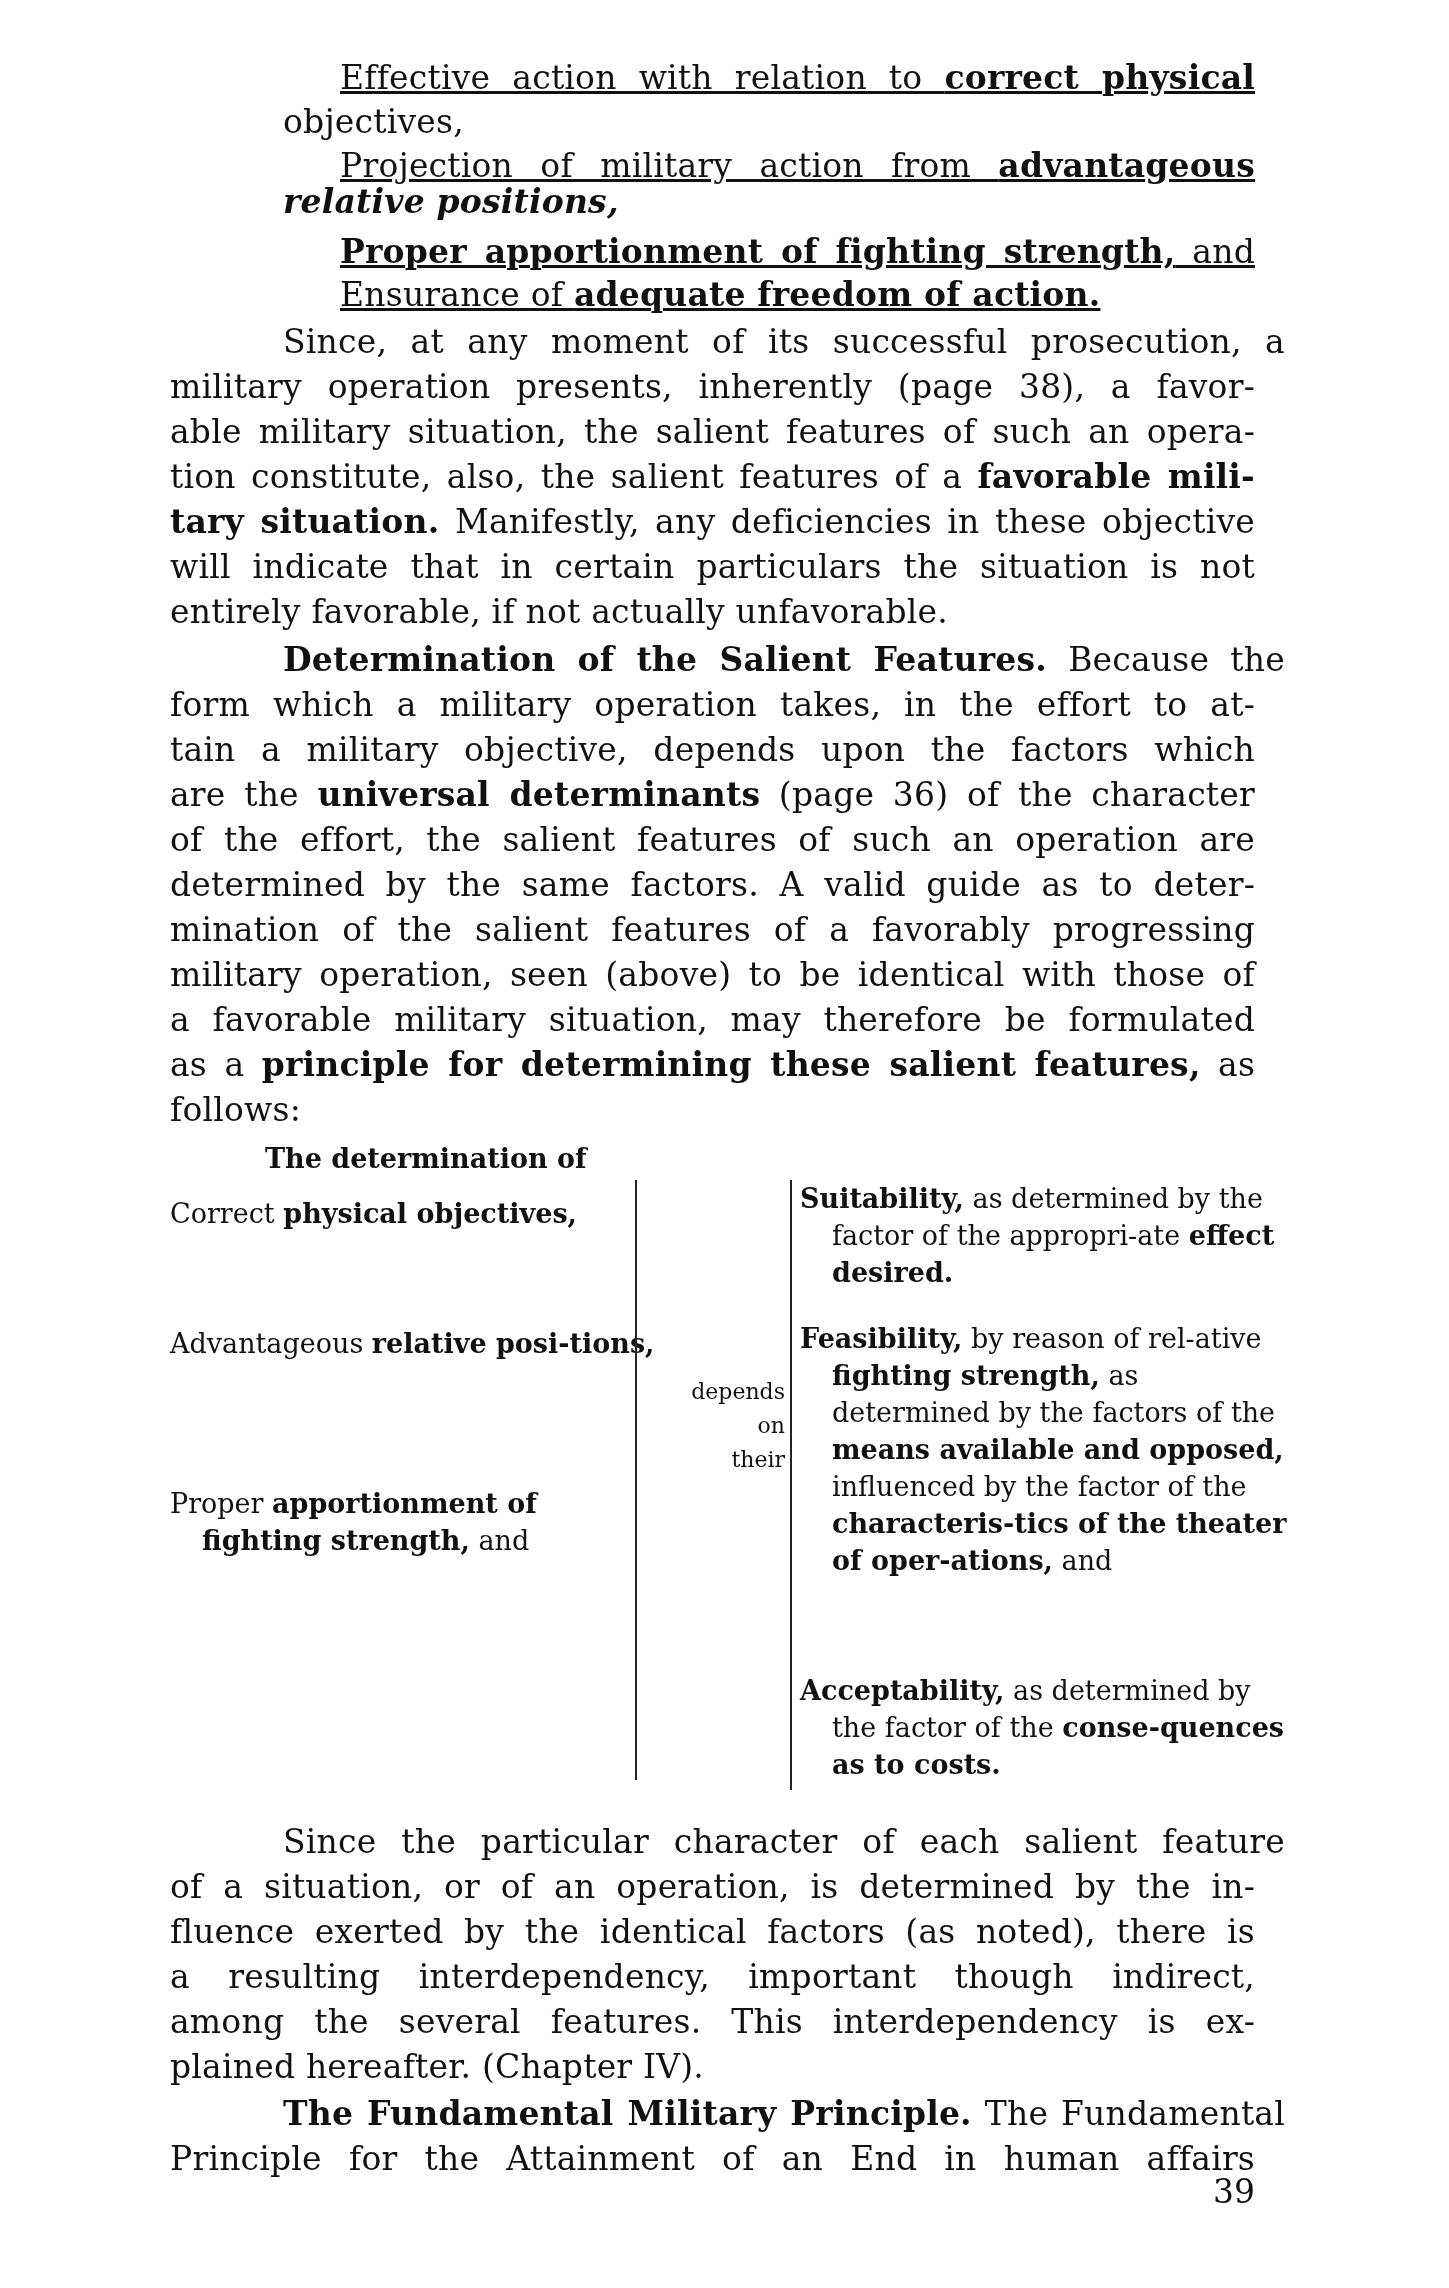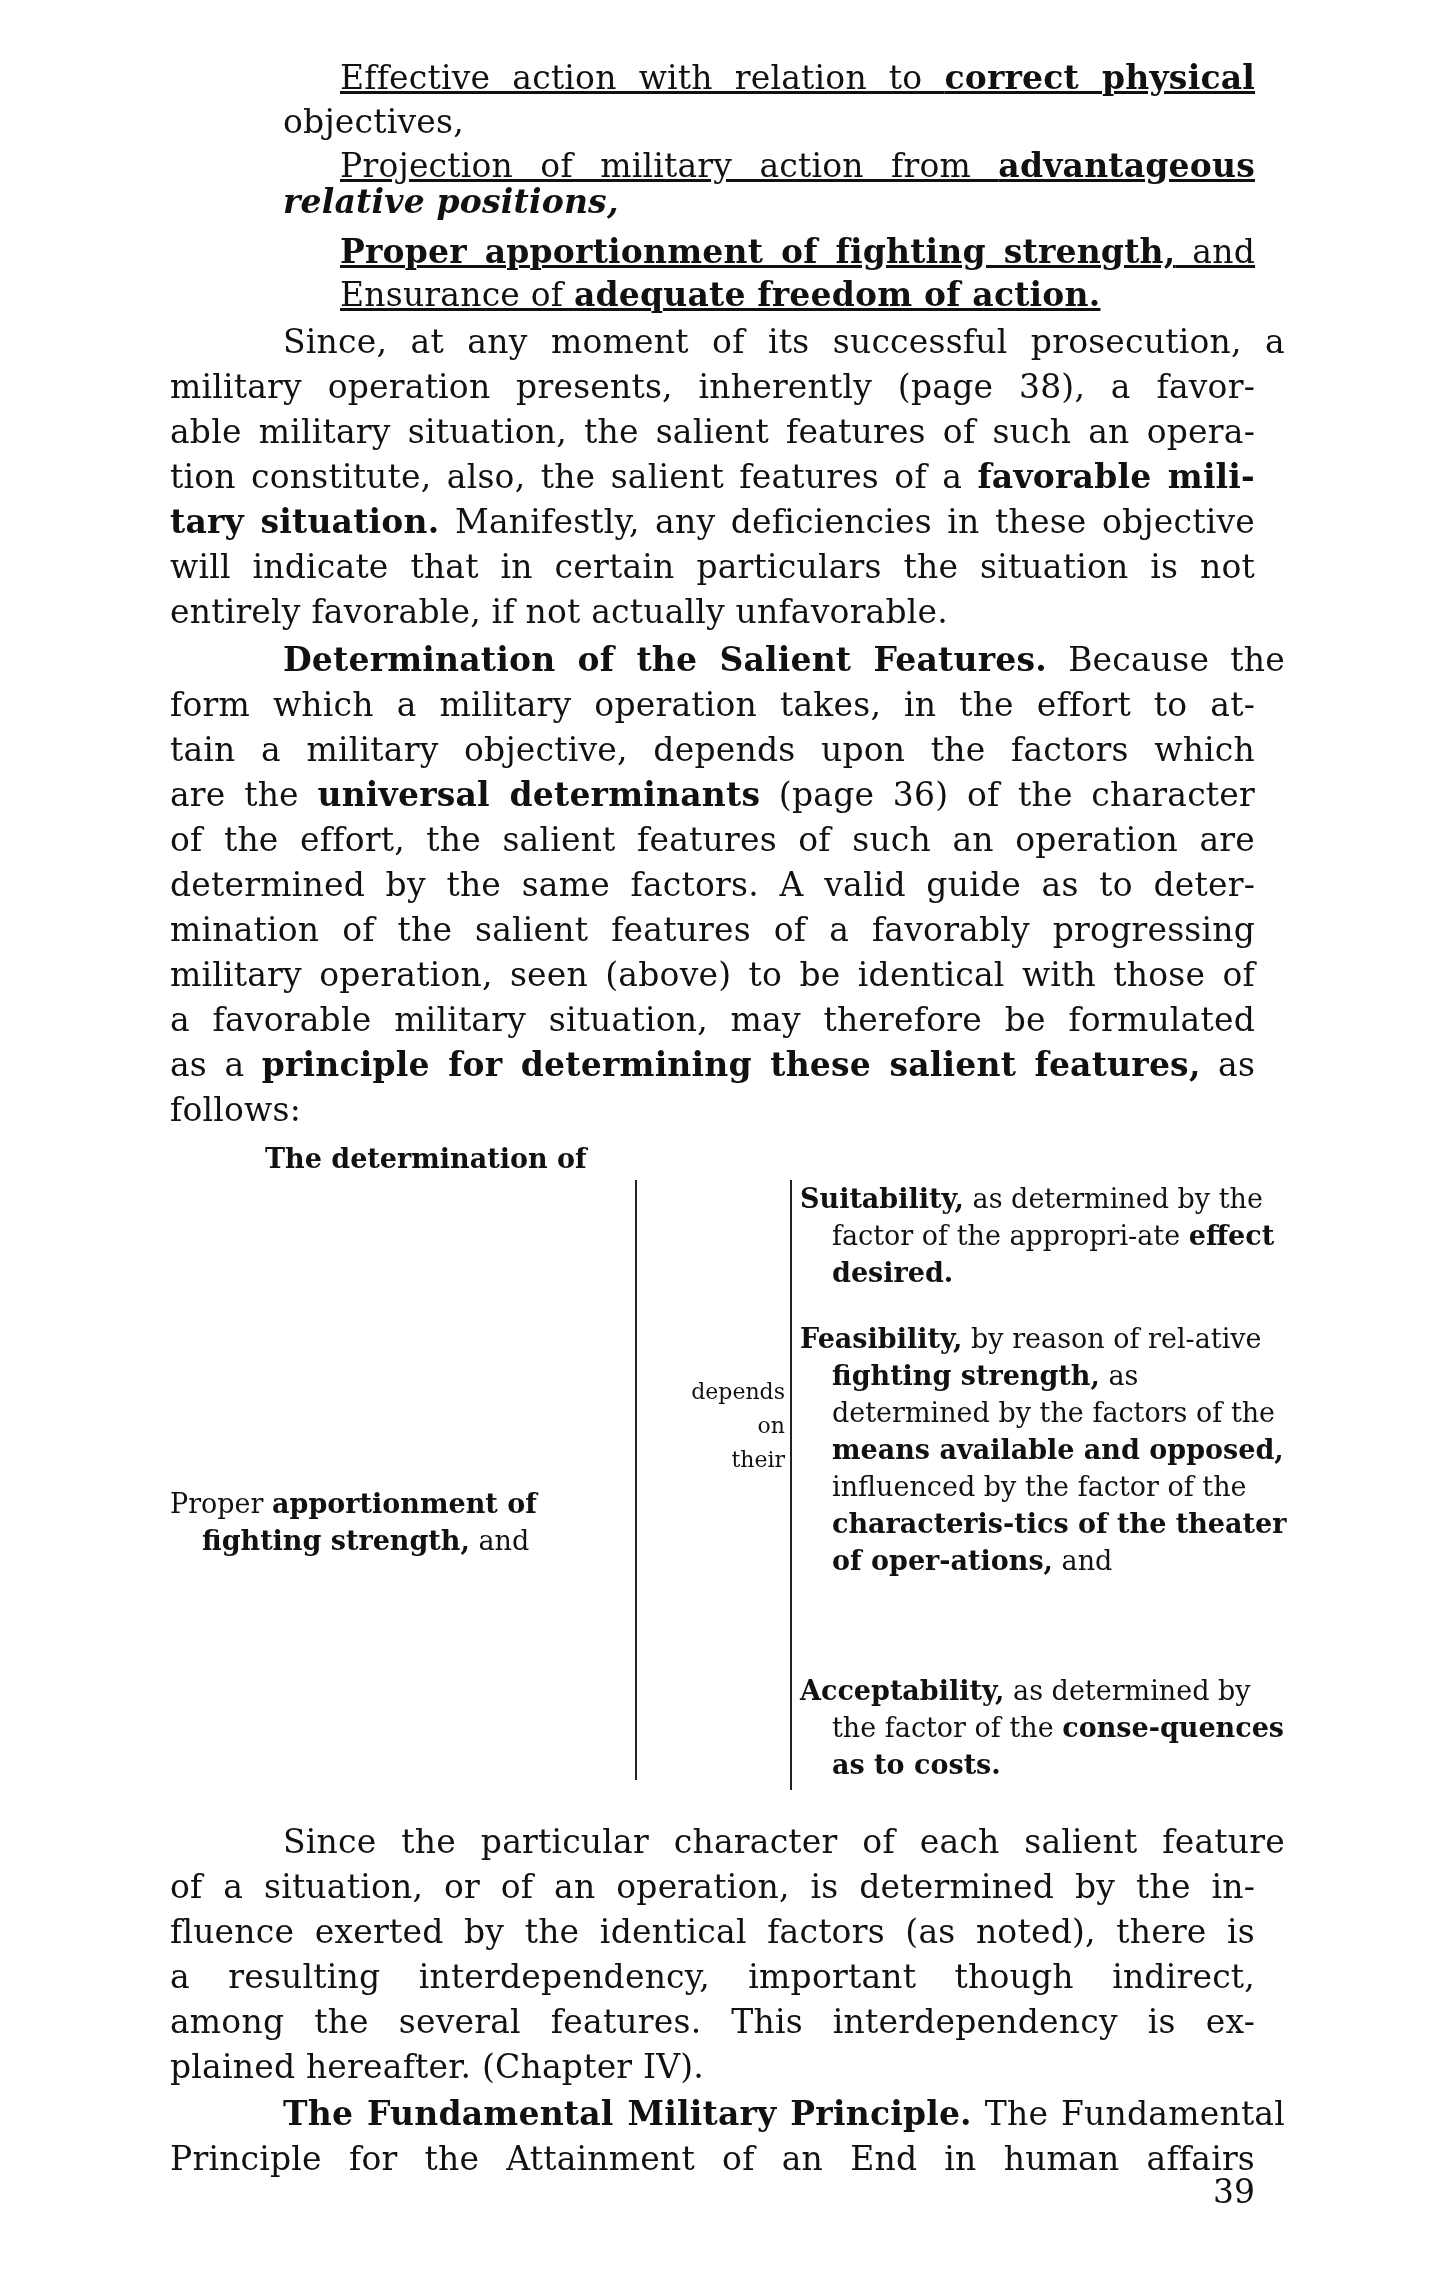--- a/index.html
+++ b/index.html
@@ -49,20 +49,22 @@
   <div class="ln just" style="top:803px">determined by the same factors. A valid guide as to deter-</div>
   <div class="ln just" style="top:848px">mination of the salient features of a favorably progressing</div>
   <div class="ln just" style="top:893px">military operation, seen (above) to be identical with those of</div>
   <div class="ln just" style="top:938px">a favorable military situation, may therefore be formulated</div>
   <div class="ln just" style="top:983px"><span>as a </span><b>principle for determining these salient features,</b><span> as</span></div>
   <div class="ln" style="top:1028px">follows:</div>
 
   <div class="diag" style="left:0; top:1080px; width:1085px; height:640px;">
     <div style="position:absolute; left:95px; top:0; font-weight:bold; font-size:27px;">The determination of</div>
 
+    <div class="dl" style="top:55px"><span>Correct </span><b>physical objectives,</b></div>
+    <div class="dl hang" style="top:185px"><span>Advantageous </span><b>relative posi-tions,</b></div>
     <div class="dl hang" style="top:345px"><span>Proper </span><b>apportionment of fighting strength,</b><span> and</span></div>
 
     <div class="brace" style="left:465px; top:40px; width:0; height:600px; border-width:0 2px 0 0;"></div>
 
     <div class="mid" style="top:235px">
       <div>depends</div>
       <div>on</div>
       <div>their</div>
     </div>
 

